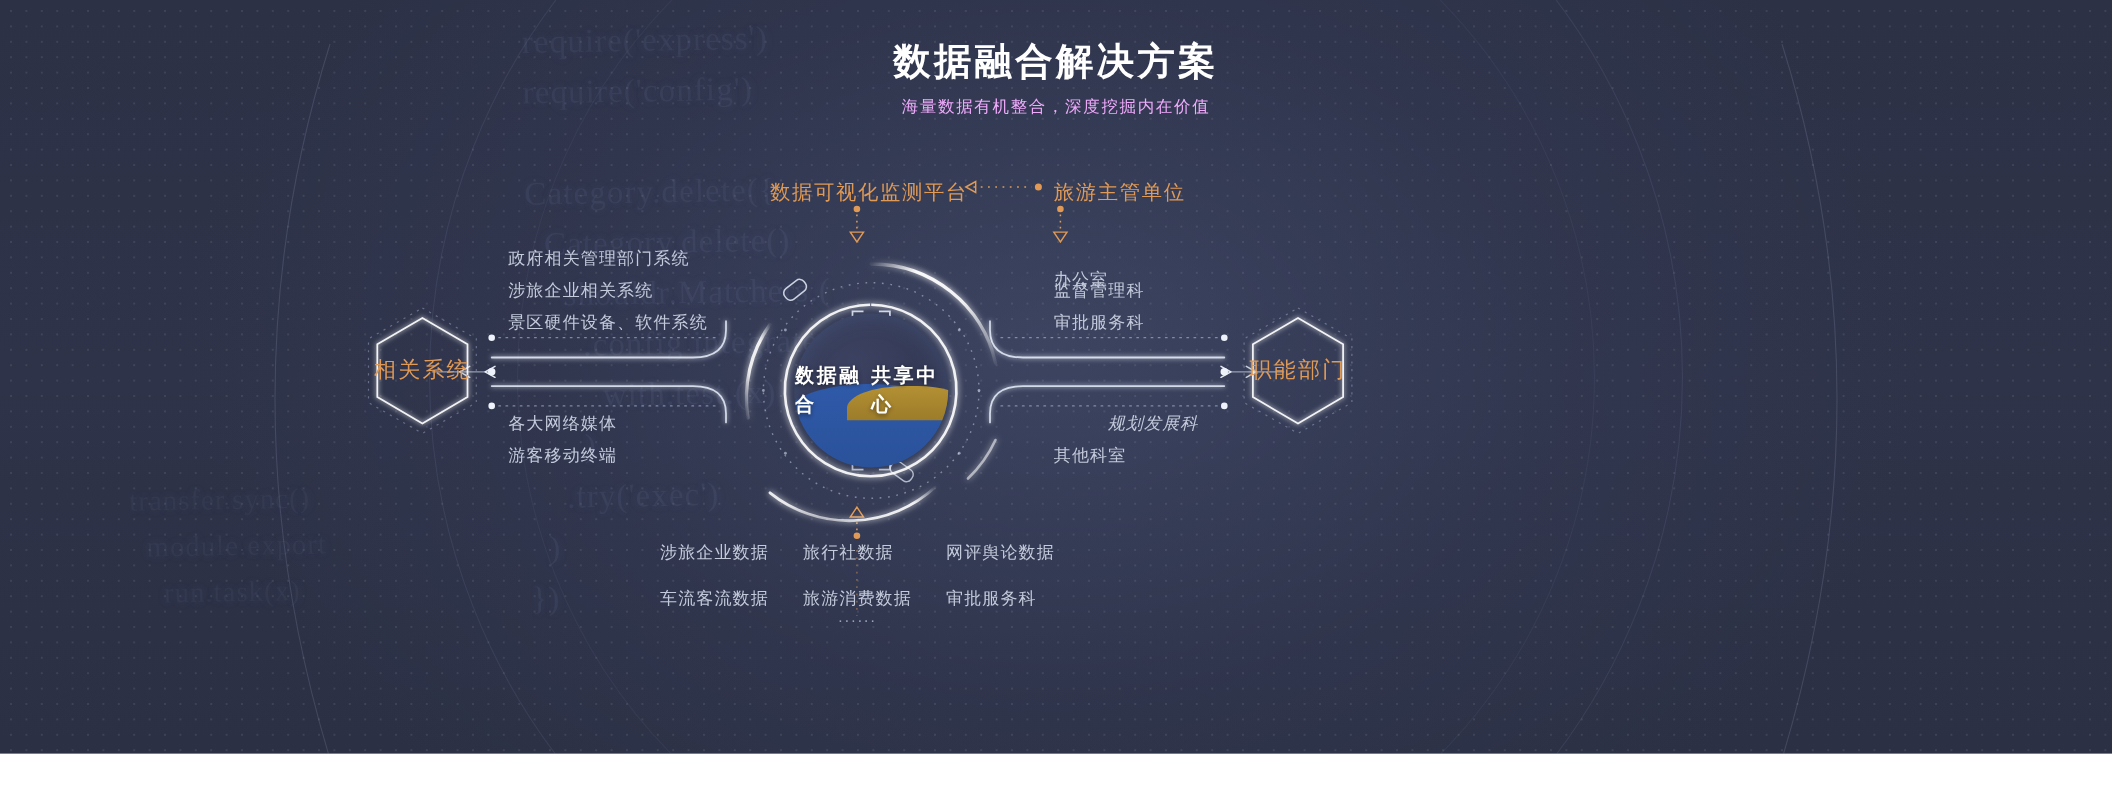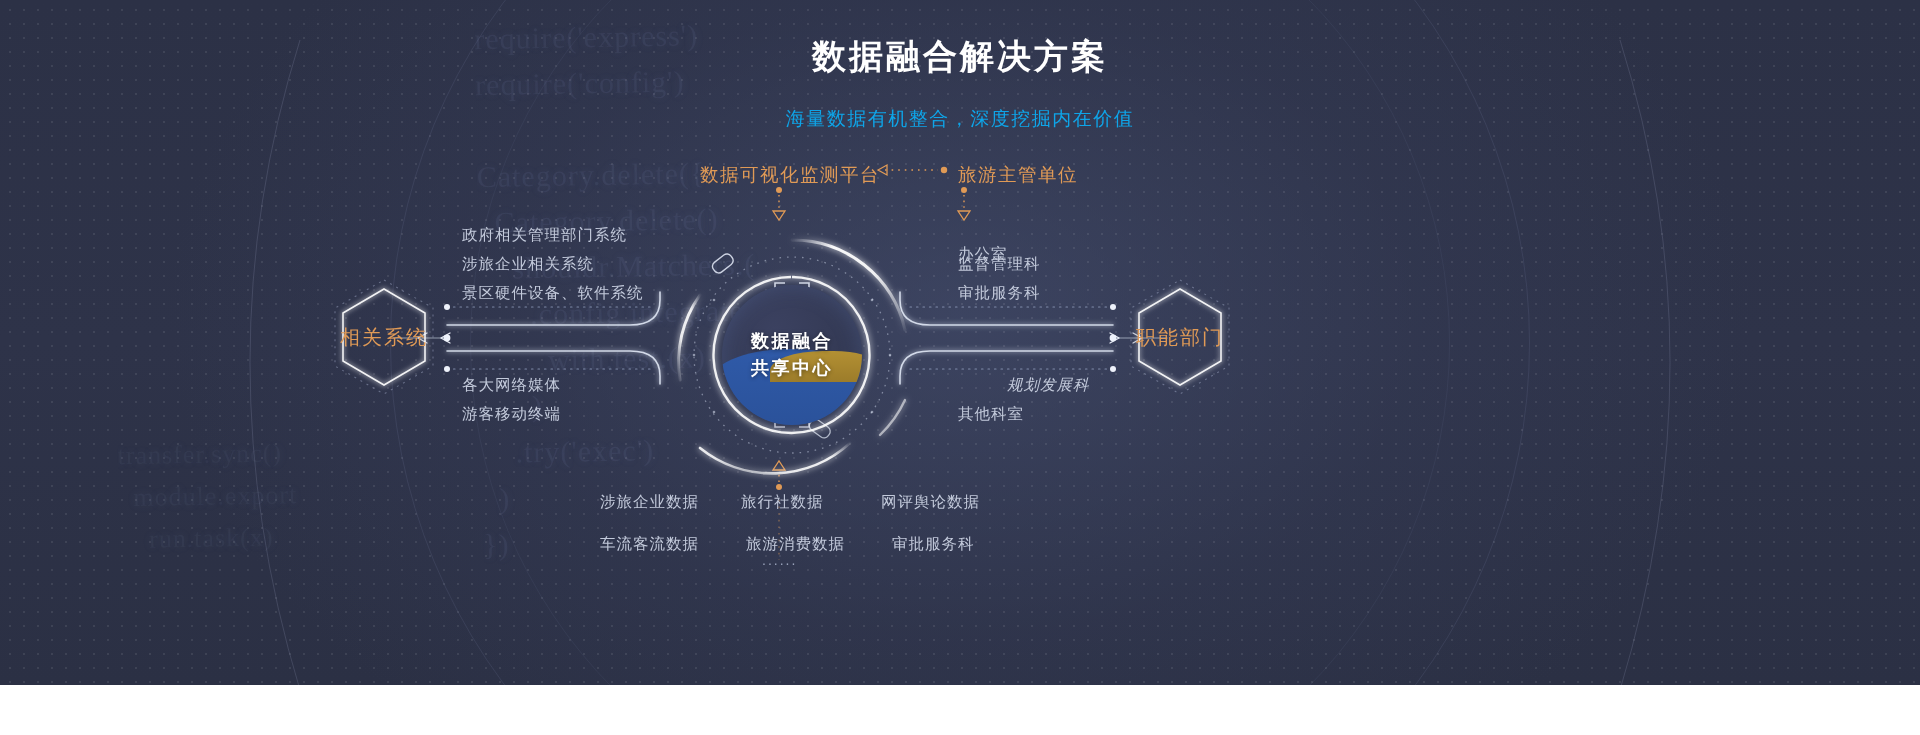--- a/index.html
+++ b/index.html
@@ -66,22 +66,22 @@
   
   .title-wrap {
     position: absolute; left: 0; top: 34px; width: 100%;
     text-align: center; z-index: 30;
   }
   .main-title {
     font-size: 34px; font-weight: bold; color: #ffffff;
     letter-spacing: 3px; line-height: 44px;
   }
   .sub-title {
-    margin-top: 28px;
-    font-size: 19px; color: #0ea5e9; letter-spacing: 1.5px;
+    margin-top: 10px;
+    font-size: 15px; color: #f0abfc; letter-spacing: 1.5px;
     font-weight: normal;
   }
 
   
   .txt { position: absolute; color: #c3cadb; font-size: 15.5px; letter-spacing: 1px; white-space: nowrap; z-index: 22; }
   .txt.head-orange { font-size: 18.5px; color: #e09a56; letter-spacing: 1.5px; }
 
   
   #lbl-gov   { left: 462px; top: 225px; }
   #lbl-ent   { left: 462px; top: 254px; }
@@ -96,21 +96,21 @@
 
   
   #h-platform { left: 700px; top: 162px; }
   #h-bureau   { left: 958px; top: 162px; }
 
   
   .bottom-grid {
     position: absolute; left: 600px; top: 492px; width: 380px;
     z-index: 22;
   }
-  .bg-row { display: flex; gap: 42px; margin-bottom: 21px; }
+  .bg-row { display: flex; gap: 26px; margin-bottom: 21px; }
   .bg-cell { font-size: 15.5px; color: #c3cadb; letter-spacing: 1px; white-space: nowrap; }
   .bg-cell.w1 { width: 104px; }
   .bg-cell.w2 { width: 104px; }
   .dots-more {
     position: absolute; left: 762px; top: 552px;
     color: #9aa3bb; font-size: 14px; letter-spacing: 2px; z-index: 22;
   }
 
   
   .hex-badge { position: absolute; width: 104px; height: 118px; z-index: 25; }
@@ -148,21 +148,21 @@
     border-radius: 48% 52% 0 0 / 36px 30px 0 0;
   }
   .wave-gold {
     position: absolute; left: 34%; top: 47%;
     width: 76%; height: 22%;
     background: linear-gradient(180deg, #b39033 0%, #9c7c2a 100%);
     border-radius: 50% 40% 10% 0 / 20px 14px 0 0;
   }
   .sphere-text {
     position: absolute; inset: 0; z-index: 5;
-    display: flex; flex-direction: column;
+    display: flex; 
     align-items: center; justify-content: center;
     color: #ffffff; font-size: 18px; font-weight: bold;
     letter-spacing: 2.5px; line-height: 27px;
     text-shadow: 0 1px 4px rgba(0,0,0,0.45);
   }
 </style>
 </head>
 <body>
 
 <div id="stage">

